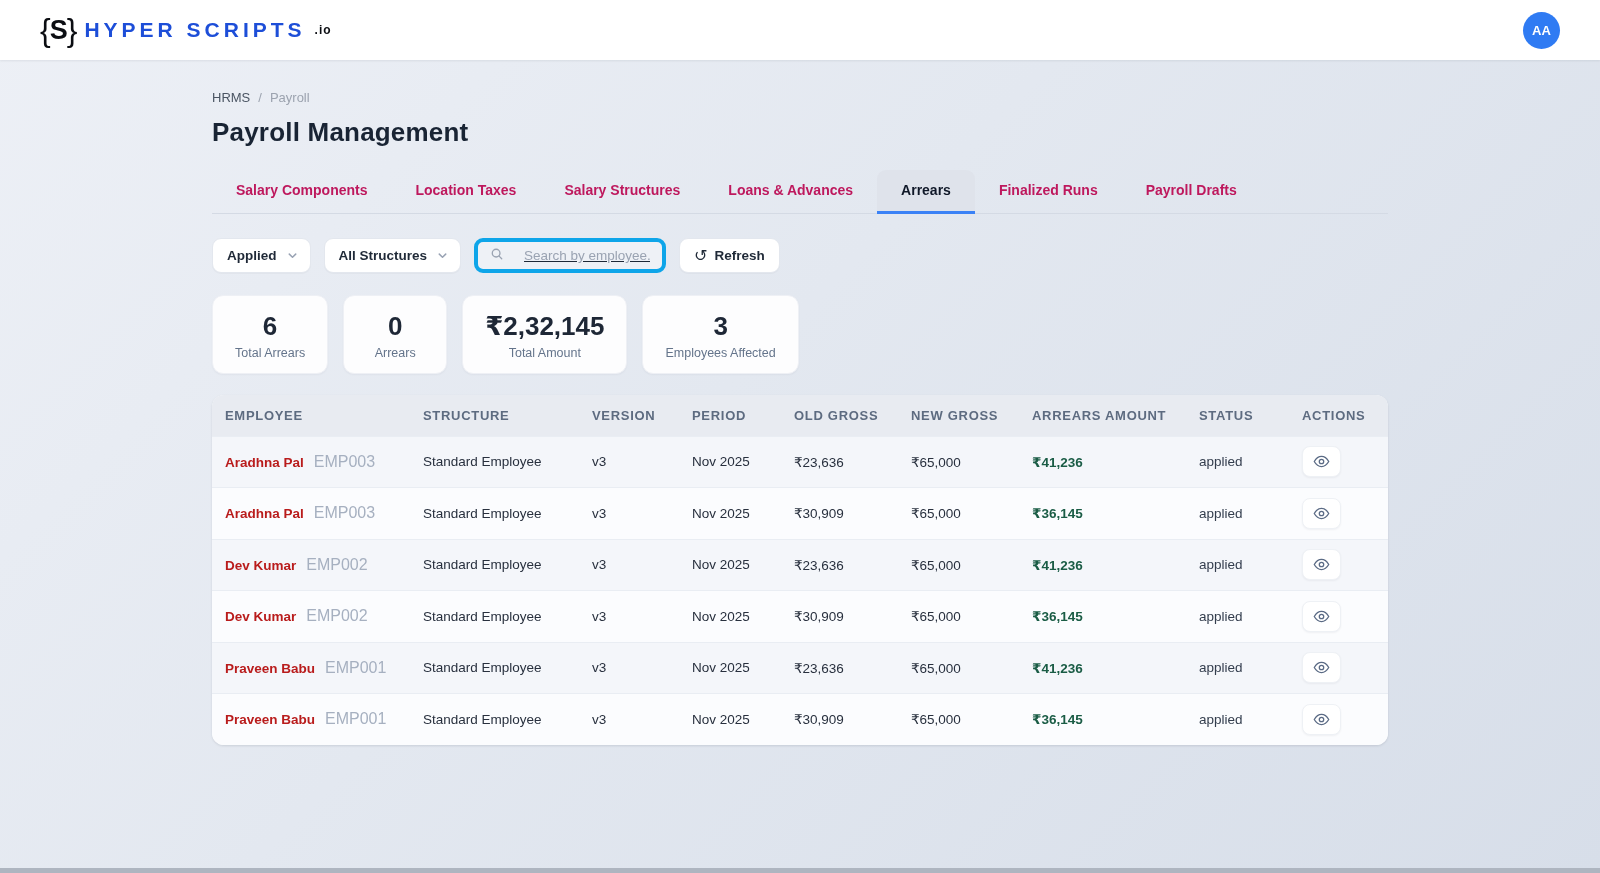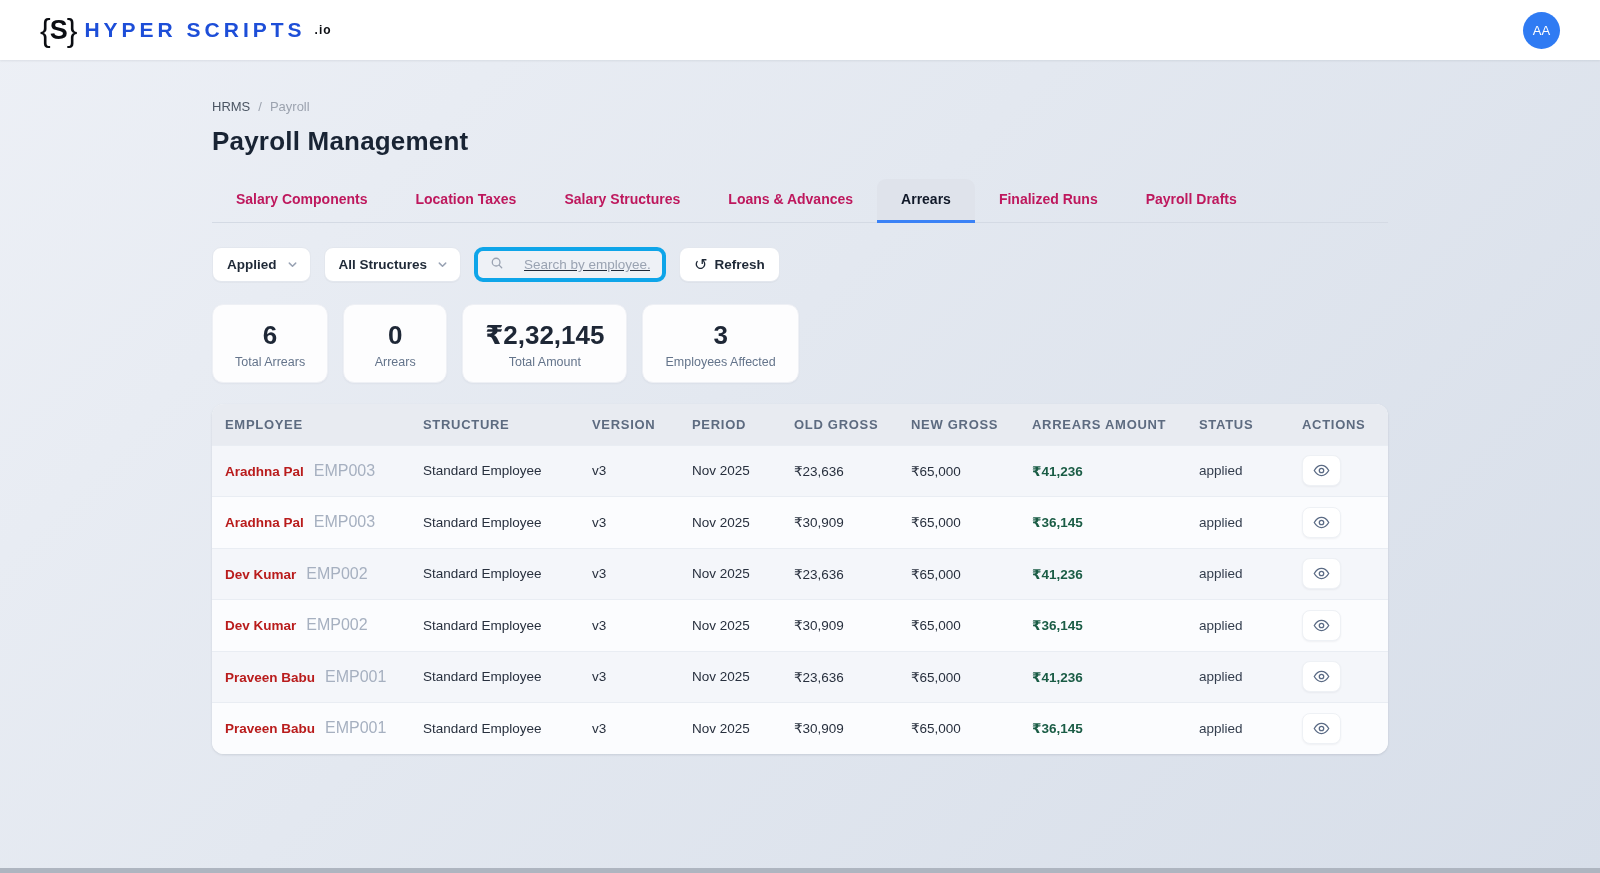--- a/index.html
+++ b/index.html
@@ -25,26 +25,26 @@
     display: flex; align-items: center; line-height: 1;
   }
   .logo-mark .brace { font-weight: 400; font-size: 32px; }
   .logo-mark .s { font-weight: 800; font-size: 27px; padding: 0 1px; }
   .logo-word {
     font-size: 21px; font-weight: 800; letter-spacing: 4px; color: #1d4ed8;
   }
   .logo-suffix { font-size: 12px; font-weight: 700; letter-spacing: 1px; color: #0b0d12; }
   .avatar {
     width: 37px; height: 37px; border-radius: 50%;
-    background: #2f7bf3; color: #fff; font-size: 13px; font-weight: 400;
+    background: #2f7bf3; color: #fff; font-size: 13px; font-weight: 700;
     display: flex; align-items: center; justify-content: center; cursor: pointer;
   }
 
   
-  .content { width: 1176px; margin: 9px auto; padding-top: 30px; }
+  .content { width: 1176px; margin: 0 auto; padding-top: 30px; }
 
   .breadcrumb { font-size: 13px; color: #9ca3af; display: flex; gap: 8px; align-items: center; }
   .breadcrumb .root { color: #4b5563; }
   .page-title { margin-top: 12px; font-size: 26px; font-weight: 800; color: #192434; letter-spacing: .2px; }
 
   
   .tabs { display: flex; margin-top: 22px; border-bottom: 1px solid #d4dae4; }
   .tab {
     appearance: none; background: transparent; border: none;
     font-family: inherit; font-size: 14px; font-weight: 600; color: #be185d;

